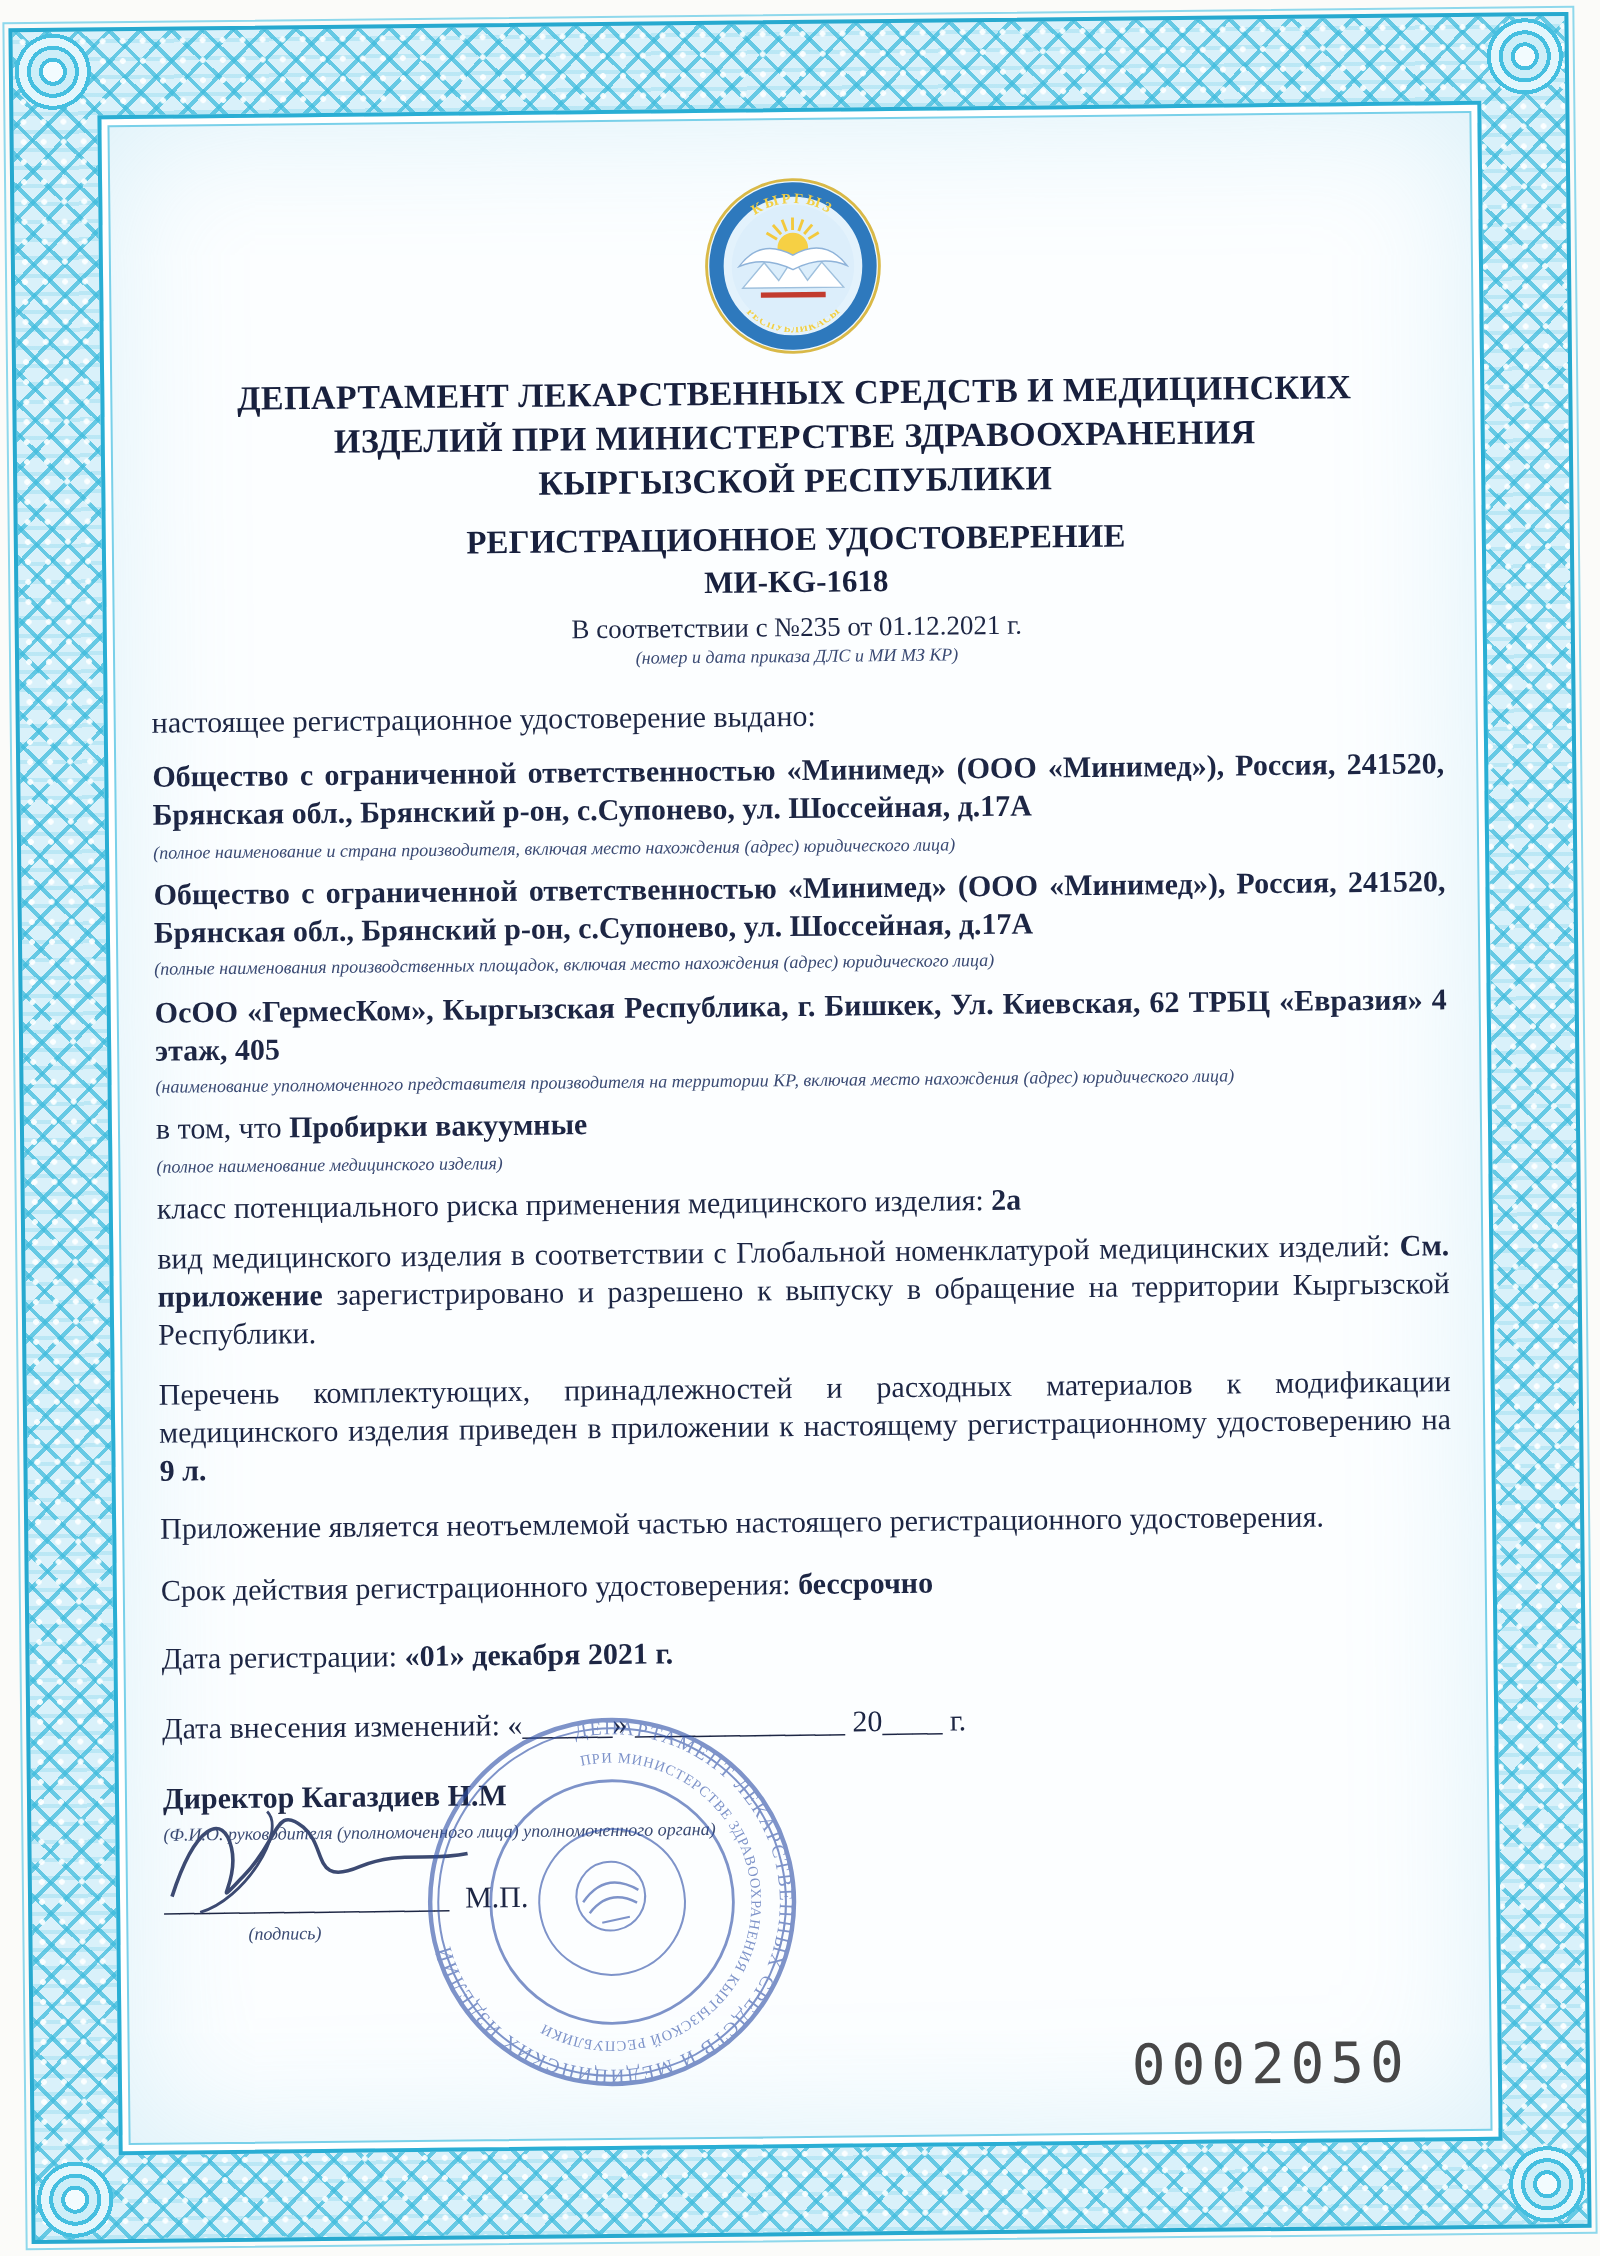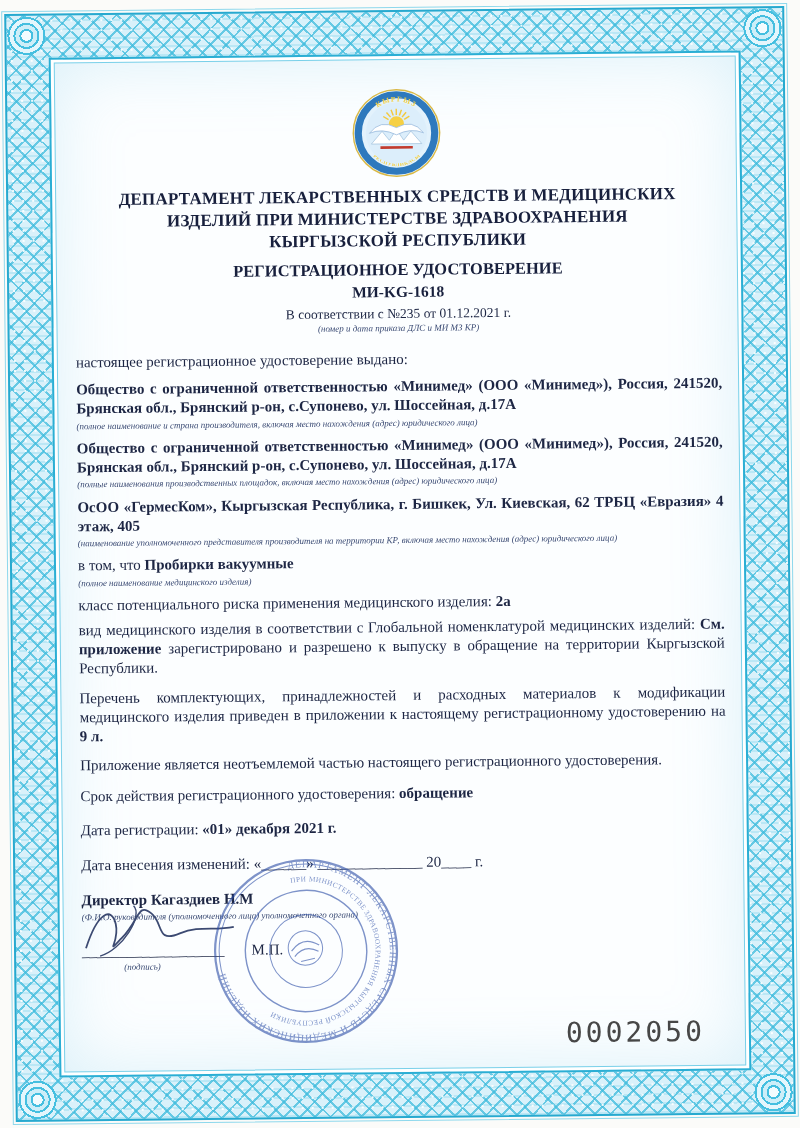--- a/index.html
+++ b/index.html
@@ -54,21 +54,21 @@
   .order-note { text-align:center; font-size:9px; font-style:italic; color:#3a4a73; margin-top:1px; }
 
   .m8 { margin-top:8px; } .m6{ margin-top:6px; } .m10{ margin-top:10px; }
   .m12 { margin-top:12px; } .m14{ margin-top:14px; } .m16{ margin-top:16px; }
   .first-para { margin-top:15px; }
   .bold { font-weight:bold; }
   .just { text-align:justify; }
   .note { font-size:9px; font-style:italic; color:#3a4a73; line-height:1.15; margin-top:2px; }
 
   .seal-row { position:relative; margin-top:20px; }
-  .seal-mp { margin-left:27px; }
+  .seal-mp { margin-left:8px; }
   .sig-note { margin-left:42px; font-size:9px; font-style:italic; color:#3a4a73; }
 
   .sig-svg { position:absolute; left:-6px; bottom:-8px; width:170px; height:84px;
              pointer-events:none; }
 
   .stamp { position:absolute; left:150px; top:798px; width:192px; height:192px;
            opacity:.6; transform:rotate(-12deg); }
   .stamp svg { width:100%; height:100%; }
 
   .serial { position:absolute; right:44px; top:962px;
@@ -154,21 +154,21 @@
         <span>вид медицинского изделия в соответствии с Глобальной номенклатурой медицинских изделий: </span><span class="bold">См. приложение</span><span> зарегистрировано и разрешено к выпуску в обращение на территории Кыргызской Республики.</span>
       </div>
 
       <div class="m10 just">
         <span>Перечень комплектующих, принадлежностей и расходных материалов к модификации медицинского изделия приведен в приложении к настоящему регистрационному удостоверению на </span><span class="bold">9 л.</span>
       </div>
 
       <div class="m10">Приложение является неотъемлемой частью настоящего регистрационного удостоверения.</div>
 
       <div class="m12">
-        <span>Срок действия регистрационного удостоверения: </span><span class="bold">обращение</span>
+        <span>Срок действия регистрационного удостоверения: </span><span class="bold">бессрочно</span>
       </div>
 
       <div class="m14">
         <span>Дата регистрации: </span><span class="bold">«01» декабря 2021 г.</span>
       </div>
 
       <div class="m16">Дата внесения изменений: «______» ______________ 20____ г.</div>
 
       <div class="m16 bold">Директор Кагаздиев Н.М</div>
       <div class="note">(Ф.И.О. руководителя (уполномоченного лица) уполномоченного органа)</div>

